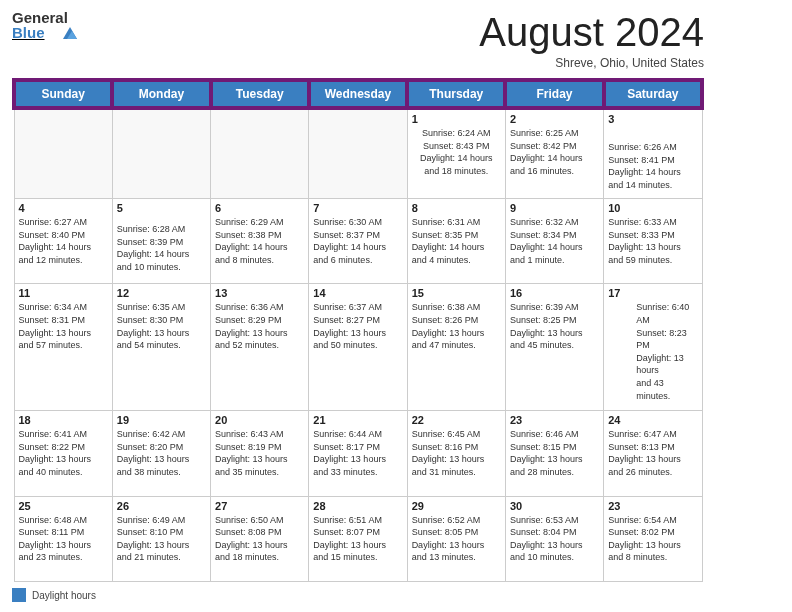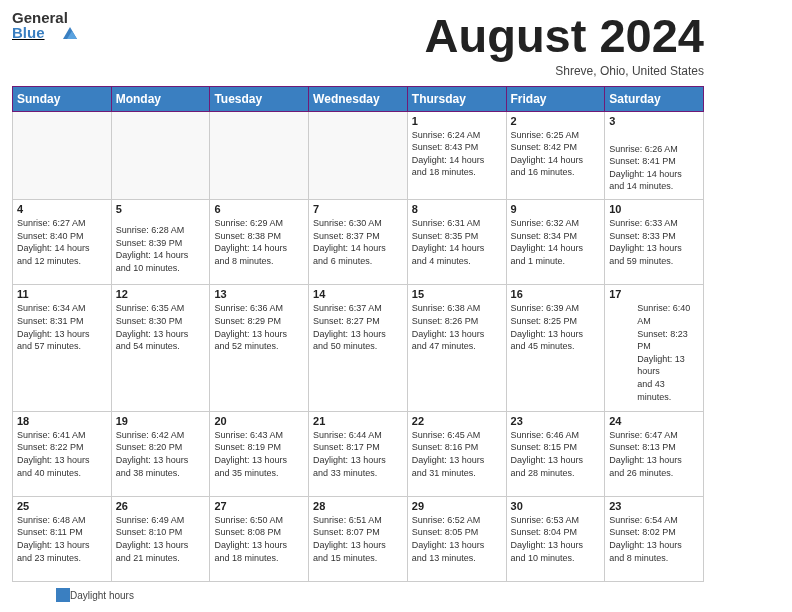--- a/index.html
+++ b/index.html
@@ -40,43 +40,43 @@
     }
     .logo-blue {
       font-size: 15px;
       font-weight: bold;
       color: #3a7fc1;
     }
     .title-block {
       text-align: right;
     }
     .month-title {
-      font-size: 47px;
-      font-weight: bold;
+      font-size: 40px;
+      font-weight: normal;
       color: #222;
       line-height: 1.1;
     }
     .location-title {
       font-size: 12px;
       color: #444;
       margin-top: 2px;
     }
     .calendar-table {
       width: 100%;
       border-collapse: collapse;
       flex: 1;
     }
     .calendar-table th {
       background-color: #3a7fc1;
       color: #fff;
-      text-align: left;
+      text-align: center;
       font-size: 12px;
       font-weight: bold;
       padding: 5px 4px;
-      border: 1px solid #701a75;
+      border: 4px solid #701a75;
     }
     .calendar-table td {
       border: 1px solid #ccc;
       vertical-align: top;
       padding: 3px 4px;
       font-size: 9.5px;
       color: #333;
       width: calc(100% / 7);
       height: 82px;
     }
@@ -91,24 +91,24 @@
       margin-bottom: 2px;
     }
     .day-info {
       font-size: 9px;
       line-height: 1.4;
       color: #333;
     }
     .legend {
       display: flex;
       align-items: center;
+      gap: 6px;
       margin-top: 6px;
       font-size: 10px;
       color: #444;
-      margin-left: 44px;
     }
     .legend-box {
       width: 14px;
       height: 14px;
       background-color: #3a7fc1;
       display: inline-block;
     }
   </style>
 </head>
 <body>
@@ -146,21 +146,21 @@
         </tr>
     </thead>
     <tbody id="calendar-body">
     <tr>
           <td class="empty"></td>
           <td class="empty"></td>
           <td class="empty"></td>
           <td class="empty"></td>
           <td>
             <span class="day-num">1</span>
-            <div class="day-info" style="white-space: pre-line;">Sunrise: 6:24 AM
+            <div class="day-info" style="white-space: pre-line; text-align: center;">Sunrise: 6:24 AM
 Sunset: 8:43 PM
 Daylight: 14 hours
 and 18 minutes.</div>
           </td>
           <td>
             <span class="day-num">2</span>
             <div class="day-info" style="white-space: pre-line;">Sunrise: 6:25 AM
 Sunset: 8:42 PM
 Daylight: 14 hours
 and 16 minutes.</div>

